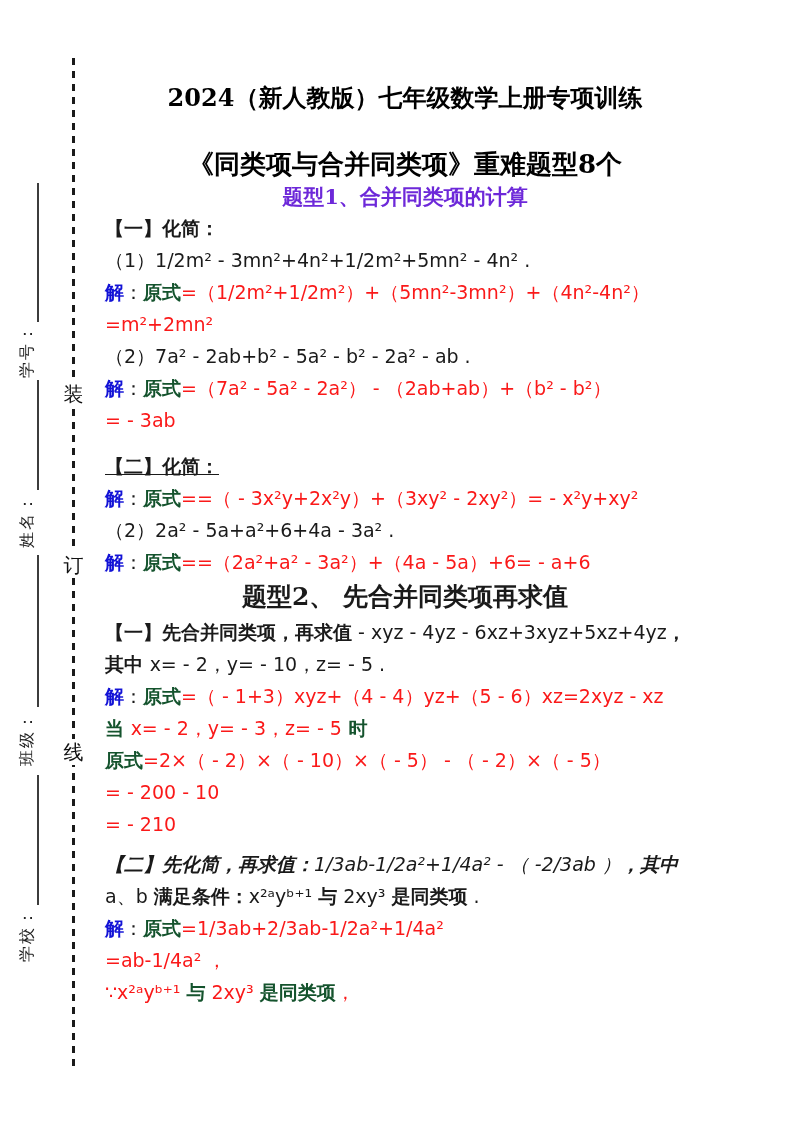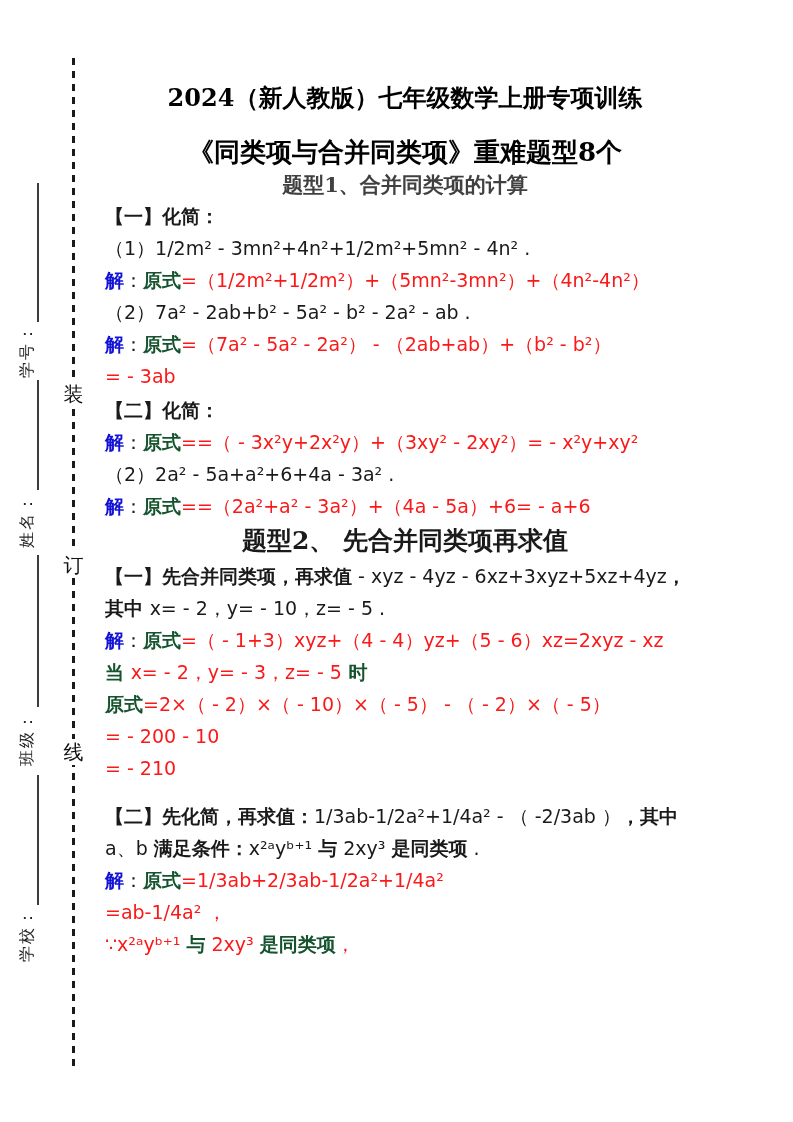--- a/index.html
+++ b/index.html
@@ -20,28 +20,28 @@
   .bind-line{position:absolute;left:72px;top:58px;width:3px;height:1009px;
        background:repeating-linear-gradient(to bottom,#1a1a1a 0 7px,transparent 7px 13px);}
   .bind-char{position:absolute;left:61px;width:25px;text-align:center;background:#fff;
        font-size:20px;line-height:26px;color:#111;font-family:"DejaVu Serif",serif;}
   .bc-1{top:381px;} .bc-2{top:552px;} .bc-3{top:739px;}
 
   
   .content{position:absolute;left:105px;top:0;width:600px;}
   .t-main{margin:78px 0 0;font-size:24px;line-height:40px;font-weight:bold;
        text-align:center;font-family:"DejaVu Serif",serif;color:#000;}
-  .t-sub{margin:16px 0 0;font-size:26px;line-height:36px;font-weight:bold;
+  .t-sub{margin:28px 0 0;font-size:26px;line-height:36px;font-weight:bold;
        text-align:center;font-family:"DejaVu Serif",serif;color:#000;}
   .t-type1{margin:0;font-size:21px;line-height:30px;font-weight:bold;
-       text-align:center;font-family:"DejaVu Serif",serif;color:#404040;}
+       text-align:center;font-family:"DejaVu Serif",serif;color:#6d28d9;}
 
   .line{min-height:32px;line-height:32px;font-size:19px;white-space:nowrap;}
-  .line.gap1{margin-top:2px;}
-  .line.gap2{margin-top:16px;}
+  .line.gap1{margin-top:14px;text-decoration:underline;}
+  .line.gap2{margin-top:8px;font-style:italic;}
   .heading{font-size:25px;line-height:38px;font-weight:bold;text-align:center;
        font-family:"DejaVu Serif",serif;color:#000;}
 
   .seg-k {color:#1a1a1a;}
   .seg-kb{color:#1a1a1a;font-weight:bold;}
   .seg-r {color:#fa1919;}
   .seg-rb{color:#14532d;font-weight:bold;}
   .seg-bl{color:#1313d6;font-weight:bold;}
 </style>
 </head>
@@ -66,20 +66,21 @@
   </aside>
 
   <main class="content">
     <h1 class="t-main">2024（新人教版）七年级数学上册专项训练</h1>
     <h2 class="t-sub">《同类项与合并同类项》重难题型8个</h2>
     <h3 class="t-type1">题型1、合并同类项的计算</h3>
     <div id="body-lines">
         <div class="line"><span class="seg-kb">【一】化简：</span></div>
         <div class="line"><span class="seg-k">（1）</span><span class="seg-k">1/2m² - 3mn²+4n²+1/2m²+5mn² - 4n² .</span></div>
         <div class="line"><span class="seg-bl">解</span><span class="seg-k">：</span><span class="seg-rb">原式</span><span class="seg-r">=（1/2m²+1/2m²）+（5mn²-3mn²）+（4n²-4n²）</span></div>
+        <div class="line"><span class="seg-r">=m²+2mn²</span></div>
         <div class="line"><span class="seg-k">（2）</span><span class="seg-k">7a² - 2ab+b² - 5a² - b² - 2a² - ab .</span></div>
         <div class="line"><span class="seg-bl">解</span><span class="seg-k">：</span><span class="seg-rb">原式</span><span class="seg-r">=（7a² - 5a² - 2a²） - （2ab+ab）+（b² - b²）</span></div>
         <div class="line"><span class="seg-r">= - 3ab</span></div>
         <div class="line gap1"><span class="seg-kb">【二】化简：</span></div>
         <div class="line"><span class="seg-bl">解</span><span class="seg-k">：</span><span class="seg-rb">原式</span><span class="seg-r">==（ - 3x²y+2x²y）+（3xy² - 2xy²）= - x²y+xy²</span></div>
         <div class="line"><span class="seg-k">（2）</span><span class="seg-k">2a² - 5a+a²+6+4a - 3a² .</span></div>
         <div class="line"><span class="seg-bl">解</span><span class="seg-k">：</span><span class="seg-rb">原式</span><span class="seg-r">==（2a²+a² - 3a²）+（4a - 5a）+6= - a+6</span></div>
         <div class="heading"><span class="seg-kb">题型2、 先合并同类项再求值</span></div>
         <div class="line"><span class="seg-kb">【一】先合并同类项，再求值</span><span class="seg-k"> - xyz - 4yz - 6xz+3xyz+5xz+4yz</span><span class="seg-kb">，</span></div>
         <div class="line"><span class="seg-kb">其中 </span><span class="seg-k">x= - 2，y= - 10，z= - 5 .</span></div>

